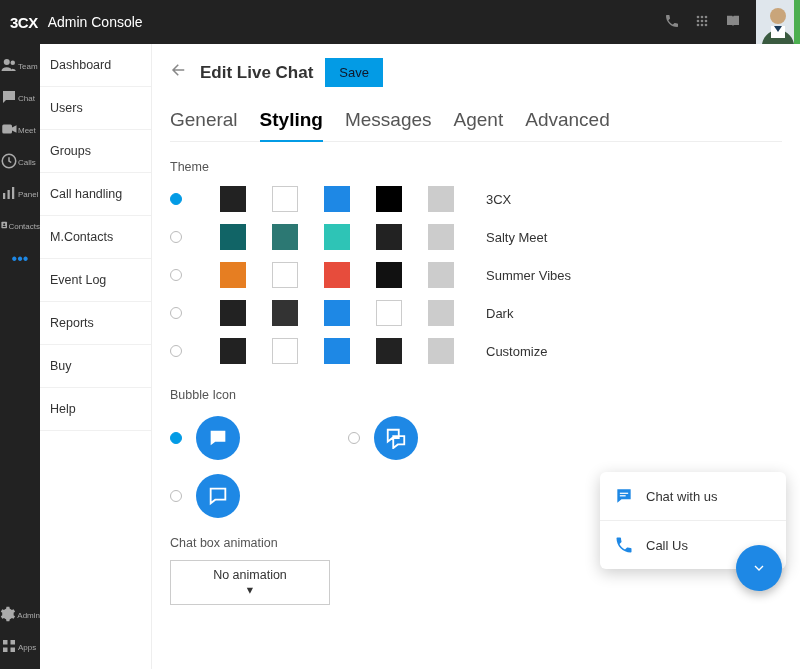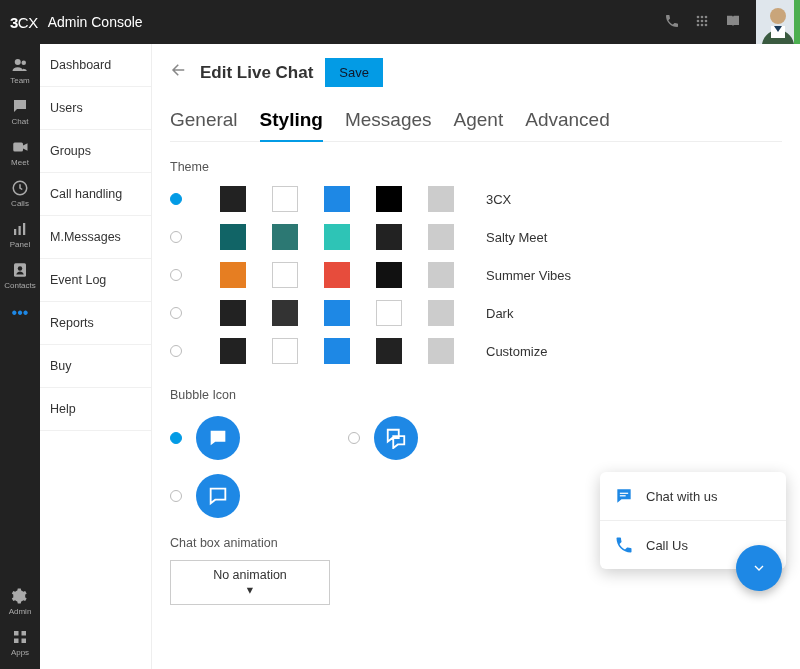--- a/index.html
+++ b/index.html
@@ -1,30 +1,30 @@
 <!DOCTYPE html>
 <html><head>
 <meta charset="utf-8">
 <style>
 * { box-sizing: border-box; margin: 0; padding: 0; }
 body { font-family: Arial, sans-serif; font-size: 13px; color: #333; background: #fff; width: 800px; height: 669px; overflow: hidden; position: relative; }
 
 .topbar { background: #222; height: 44px; display: flex; align-items: center; padding: 0 0 0 10px; color: #fff; }
 .brand { font-weight: bold; font-size: 15px; letter-spacing: -0.5px; }
-.brand .cx { font-weight: normal; }
+.brand .cx { font-weight: bold; }
 .admin-console { margin-left: 10px; font-size: 14px; }
 .topbar-right { margin-left: auto; display: flex; align-items: center; gap: 14px; padding-right: 0; }
 .topbar-icon { color: #888; font-size: 15px; }
 .avatar { width: 44px; height: 44px; position: relative; }
 .avatar svg { width: 44px; height: 44px; }
 .avatar .status { position: absolute; right: 0; top: 0; width: 6px; height: 44px; background: #4caf50; }
 
 .shell { display: flex; height: calc(669px - 44px); }
 .rail { width: 40px; background: #222; display: flex; flex-direction: column; align-items: center; padding-top: 6px; color: #aaa; }
-.rail-item { width: 40px; display: flex; flex-direction: column; align-items: center; padding: 6px 0; font-size: 8px; cursor: pointer; }
+.rail-item { width: 40px; display: flex; flex-direction: row; align-items: center; padding: 6px 0; font-size: 8px; cursor: pointer; }
 .rail-item svg { width: 18px; height: 18px; margin-bottom: 2px; }
 .rail-bottom { margin-top: auto; margin-bottom: 6px; }
 .rail-more { color: #1e88e5; font-size: 16px; padding: 8px 0; }
 
 .sidenav { width: 112px; background: #fff; border-right: 1px solid #eee; }
 .sidenav-item { padding: 14px 10px; font-size: 12.5px; border-bottom: 1px solid #f0f0f0; cursor: pointer; }
 .sidenav-item.active { background: #e5e5e5; }
 
 .main { flex: 1; padding: 14px 18px; overflow: hidden; }
 .page-head { display: flex; align-items: center; gap: 12px; }
@@ -169,21 +169,21 @@
           <span>Apps</span>
         </div>
     </div>
   </div>
 
   <div class="sidenav" id="sidenav">
       <div class="sidenav-item">Dashboard</div>
       <div class="sidenav-item">Users</div>
       <div class="sidenav-item">Groups</div>
       <div class="sidenav-item">Call handling</div>
-      <div class="sidenav-item">M.Messages</div>
+      <div class="sidenav-item">M.Contacts</div>
       <div class="sidenav-item">Event Log</div>
       <div class="sidenav-item">Reports</div>
       <div class="sidenav-item">Buy</div>
       <div class="sidenav-item">Help</div>
     </div>
 
   <div class="main">
     <div class="page-head">
       <span class="back">
         <svg width="18" height="18" viewBox="0 0 24 24" fill="none" stroke="#888" stroke-width="2">

